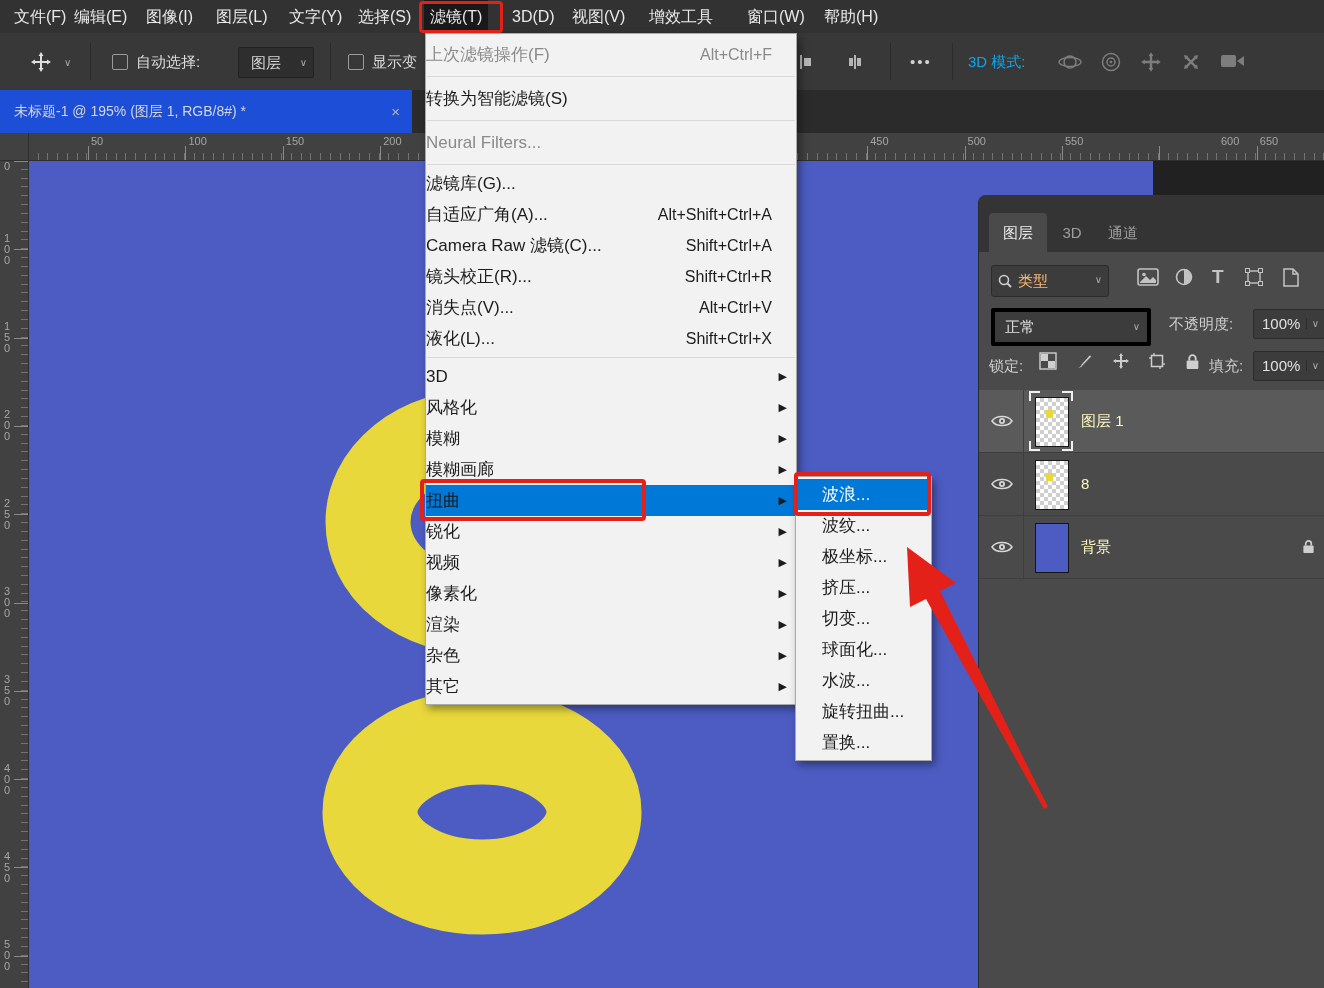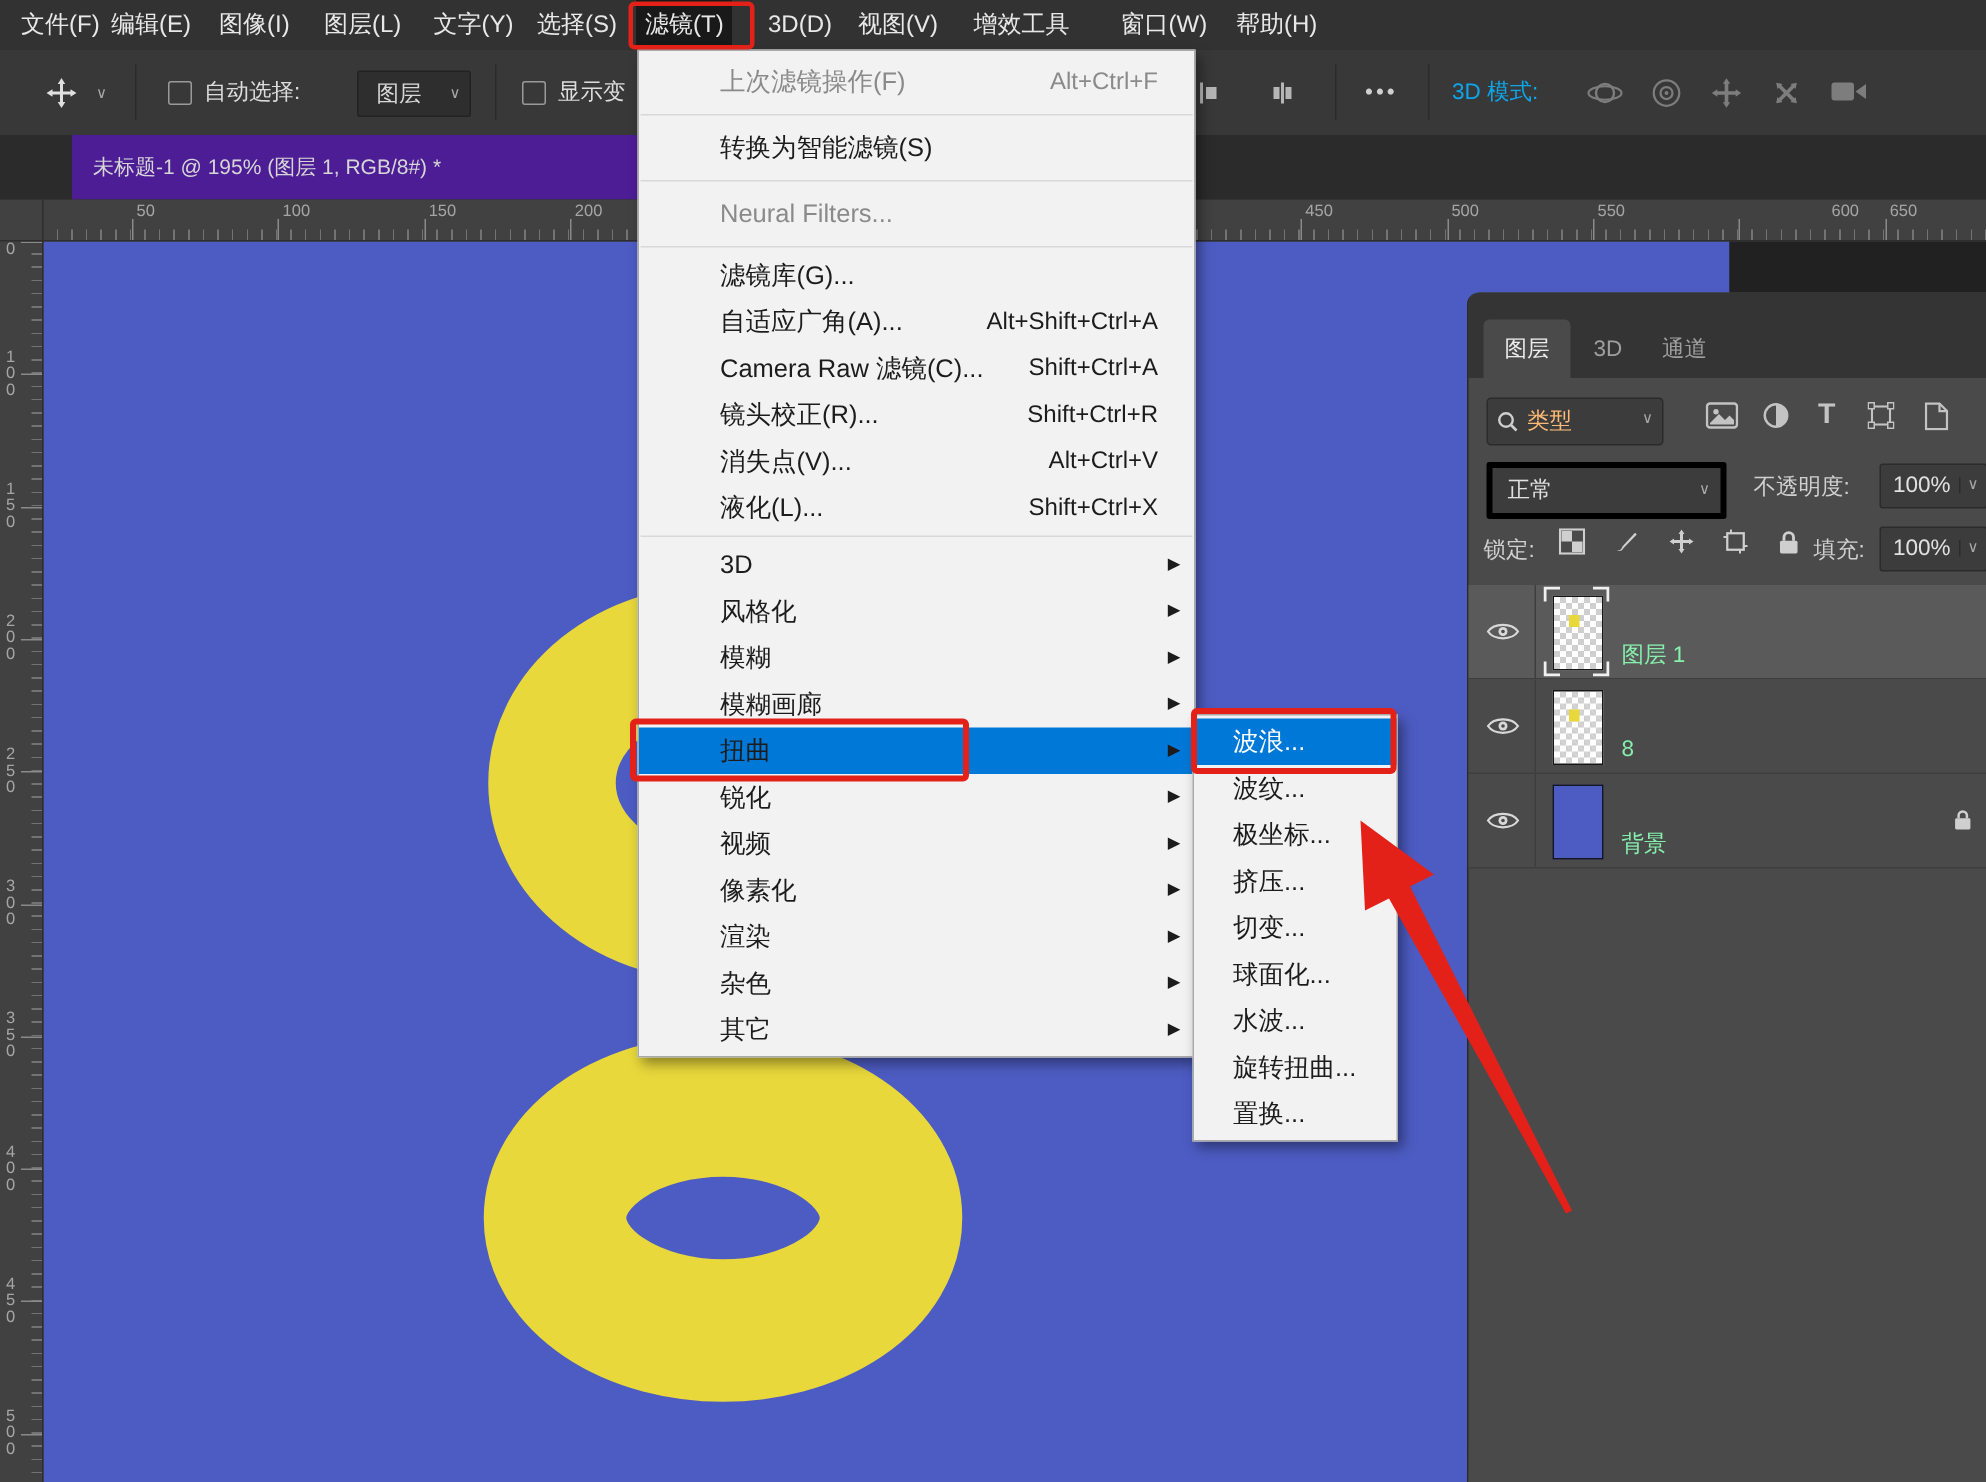--- a/index.html
+++ b/index.html
@@ -17,21 +17,21 @@
   #optionsbar{position:absolute;left:0;top:33px;width:1324px;height:57px;background:#383838;z-index:10;}
   .ob-divider{position:absolute;top:10px;width:1px;height:37px;background:#2b2b2b;}
   .ob-checkbox{position:absolute;width:14px;height:14px;border:1px solid #9a9a9a;border-radius:2px;background:transparent;}
   .ob-label{position:absolute;color:#dcdcdc;font-size:15px;line-height:57px;white-space:nowrap;}
   .ob-label.dim{color:#0ea5e9;}
   .ob-select{position:absolute;background:#2e2e2e;border:1px solid #222;border-radius:2px;color:#d8d8d8;font-size:15px;}
   .chev{color:#a8a8a8;font-size:10px;}
 
   
   #tabbar{position:absolute;left:0;top:90px;width:1324px;height:43px;background:#2b2b2b;z-index:5;}
-  #doctab{position:absolute;left:0;top:0;width:412px;height:43px;background:#4c1d95;color:#d6d6d6;font-size:14px;line-height:43px;margin-left:48px;}
+  #doctab{position:absolute;left:0;top:0;width:412px;height:43px;background:#1d4ed8;color:#d6d6d6;font-size:14px;line-height:43px;}
   #doctab .title{padding-left:14px;}
   #doctab .close{position:absolute;right:12px;top:0;color:#b5b5b5;font-size:15px;}
   #hruler{position:absolute;left:28px;top:133px;width:1296px;height:27px;background:#414141;border-bottom:1px solid #2e2e2e;z-index:5;}
   #hruler .ticks{position:absolute;left:0;bottom:0;width:100%;height:7px;
      background:repeating-linear-gradient(90deg,#737373 0 1px,transparent 1px 9.74px);}
   .hlab{position:absolute;top:2px;color:#a5a5a5;font-size:11px;}
   .hmaj{position:absolute;bottom:0;width:1px;height:14px;background:#8a8a8a;}
   #rcorner{position:absolute;left:0;top:133px;width:28px;height:27px;background:#414141;border-right:1px solid #2e2e2e;border-bottom:1px solid #2e2e2e;z-index:6;}
   #vruler{position:absolute;left:0;top:160px;width:28px;height:828px;background:#414141;border-right:1px solid #2e2e2e;z-index:5;}
   #vruler .ticks{position:absolute;right:0;top:0;width:7px;height:100%;
@@ -43,21 +43,21 @@
   #canvas{position:absolute;left:28px;top:160px;width:1125px;height:828px;background:var(--canvas-blue,#4d5cc3);z-index:1;}
   #pasteboard{position:absolute;left:1153px;top:160px;width:171px;height:828px;background:#212121;z-index:1;}
 
   
   #filter-menu{position:absolute;left:425px;top:33px;width:370px;background:#f2f2f2;border:1px solid #a9a9a9;
      padding:2px 0;box-shadow:3px 4px 8px rgba(0,0,0,.4);z-index:50;}
   .fm-row{position:relative;height:31px;line-height:31px;font-size:17px;color:#1c1c1c;white-space:nowrap;}
   .fm-row.tall{height:37px;line-height:37px;}
   .fm-row.dis{color:#8a8a8a;}
   .fm-row.hl{background:var(--accent,#0078d7);}
-  .fm-label{padding-left:54px;}
+  .fm-label{}
   .fm-short{position:absolute;right:24px;top:0;font-size:16px;}
   .fm-arrow{position:absolute;right:9px;top:0;font-size:11px;color:#1c1c1c;}
   .fm-sep{height:1px;background:#d8d8d8;margin:3px 1px;}
   #distort-submenu{position:absolute;left:795px;top:476px;width:135px;background:#f2f2f2;border:1px solid #a9a9a9;
      padding:2px 0;box-shadow:3px 4px 8px rgba(0,0,0,.4);z-index:50;}
   .sm-row{height:31px;line-height:31px;font-size:17px;color:#1c1c1c;padding-left:26px;white-space:nowrap;}
   .sm-row.hl{background:var(--accent,#0078d7);color:#fff;}
 
   
   #layers-panel{position:absolute;left:978px;top:195px;width:346px;height:793px;background:#4a4a4a;
@@ -82,21 +82,21 @@
   .lrow.sel{background:#5a5a5a;}
   .lrow .eye{position:absolute;left:12px;top:24px;}
   .lrow .eyecol{position:absolute;left:44px;top:0;width:1px;height:62px;background:#3e3e3e;}
   .lthumb{position:absolute;left:56px;top:7px;width:32px;height:48px;border:1px solid #161616;
      background-color:#fff;
      background-image:linear-gradient(45deg,#cfcfcf 25%,transparent 25%,transparent 75%,#cfcfcf 75%),
                       linear-gradient(45deg,#cfcfcf 25%,transparent 25%,transparent 75%,#cfcfcf 75%);
      background-size:8px 8px;background-position:0 0,4px 4px;}
   .lthumb.solid{background:var(--canvas-blue,#4d5cc3);}
   .lthumb .mark{position:absolute;left:10px;top:12px;width:7px;height:8px;background:var(--shape-yellow,#e8d83b);}
-  .lname{position:absolute;left:102px;top:16px;line-height:62px;font-size:15px;color:#86efac;}
+  .lname{position:absolute;left:102px;top:0;line-height:62px;font-size:15px;color:#fef9c3;}
   .lrow .rlock{position:absolute;right:10px;top:23px;}
   .selframe{position:absolute;left:50px;top:1px;width:44px;height:60px;}
 
   
   .anno-box{position:absolute;border:4px solid var(--annotation-red,#e32119);border-radius:4px;box-sizing:border-box;z-index:70;}
   #anno-arrow{position:absolute;left:0;top:0;width:1324px;height:988px;z-index:65;pointer-events:none;}
 </style>
 </head>
 <body>
 

